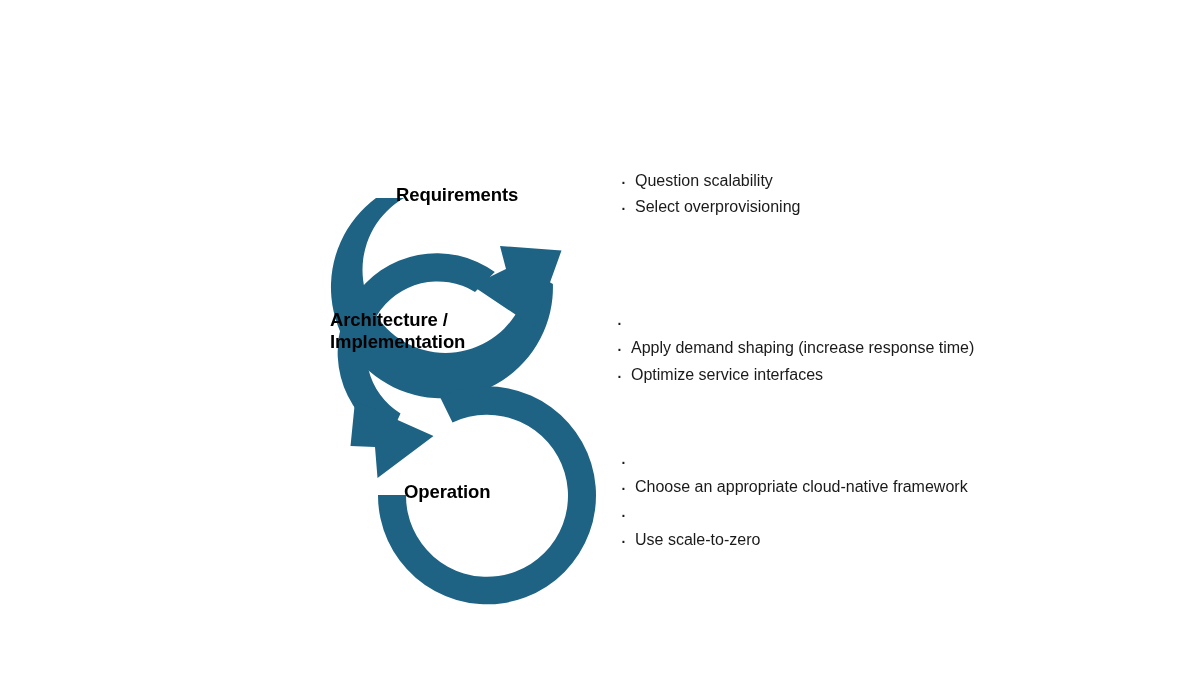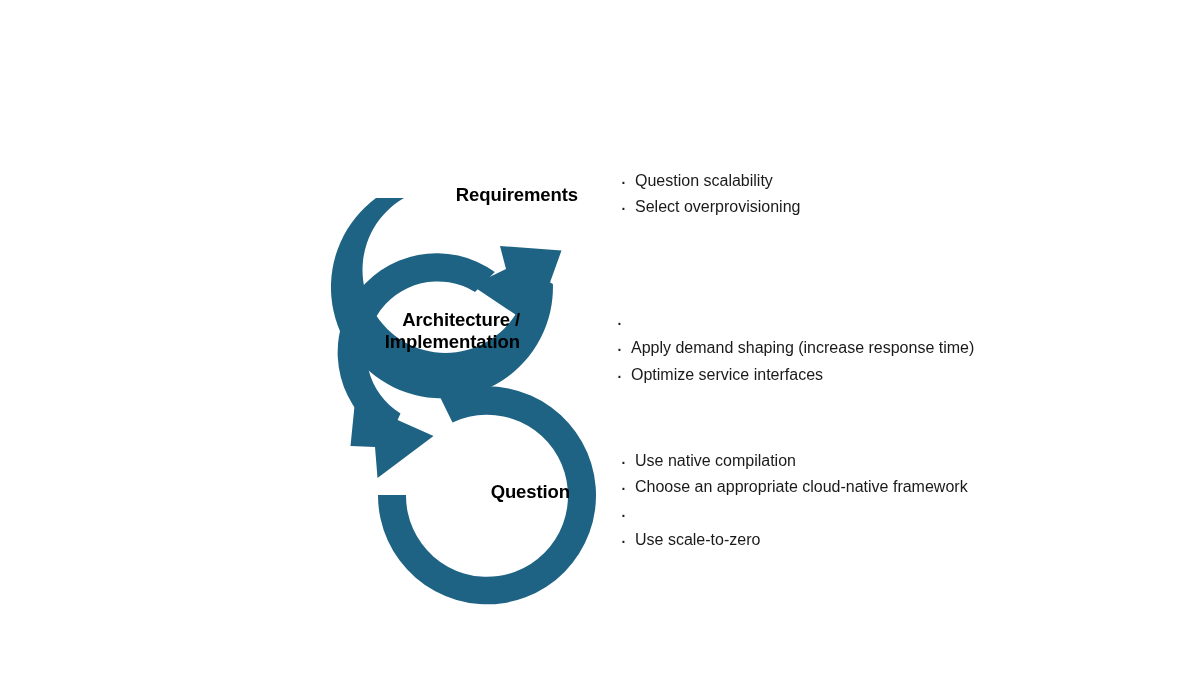--- a/index.html
+++ b/index.html
@@ -26,21 +26,21 @@
     left: 0;
     top: 0;
     width: 1200px;
     height: 675px;
   }
   .stage-label {
     position: absolute;
     font-family: "Liberation Sans", sans-serif;
     font-weight: bold;
     color: #000000;
-    text-align: right;
+    text-align: left;
     line-height: 1.18;
     white-space: pre-line;
     letter-spacing: -0.1px;
   }
   #label-requirements {
     left: 396px;
     top: 184px;
     width: 182px;
     font-size: 18.5px;
   }
@@ -150,21 +150,21 @@
       " fill="#1E6384"></path>
     </g>
 
   </svg>
 
   <div class="stage-label" id="label-requirements">Requirements</div>
 
   <div class="stage-label" id="label-architecture">Architecture /
 Implementation</div>
 
-  <div class="stage-label" id="label-operation">Question</div>
+  <div class="stage-label" id="label-operation">Operation</div>
 
   <div class="bullet-group" id="bullets-requirements">
     <div class="bullet-row">
       <span class="bullet-dot">·</span>
       <span class="bullet-text">Question scalability</span>
     </div>
     <div class="bullet-row">
       <span class="bullet-dot">·</span>
       <span class="bullet-text">Select overprovisioning</span>
     </div>
@@ -180,21 +180,20 @@
     </div>
     <div class="bullet-row">
       <span class="bullet-dot">·</span>
       <span class="bullet-text">Optimize service interfaces</span>
     </div>
   </div>
 
   <div class="bullet-group" id="bullets-operation">
     <div class="bullet-row">
       <span class="bullet-dot">·</span>
-      <span class="bullet-text">Use native compilation</span>
     </div>
     <div class="bullet-row">
       <span class="bullet-dot">·</span>
       <span class="bullet-text">Choose an appropriate cloud-native framework</span>
     </div>
     <div class="bullet-row">
       <span class="bullet-dot">·</span>
     </div>
     <div class="bullet-row">
       <span class="bullet-dot">·</span>

